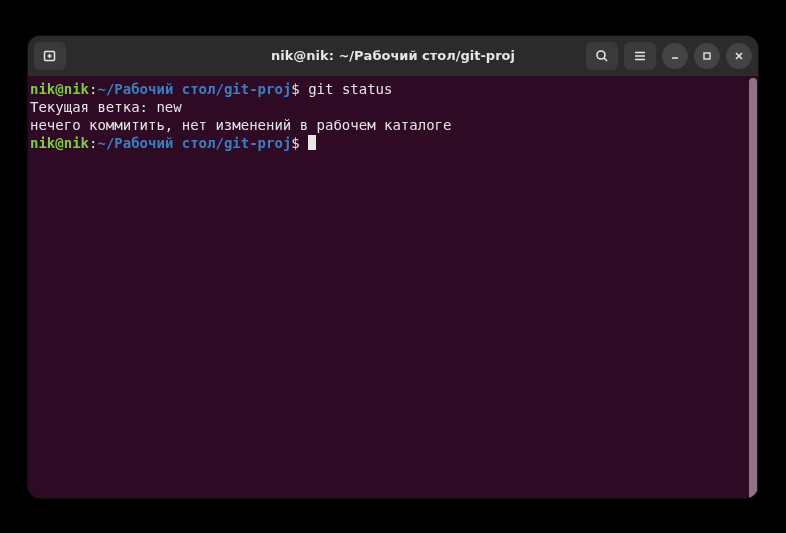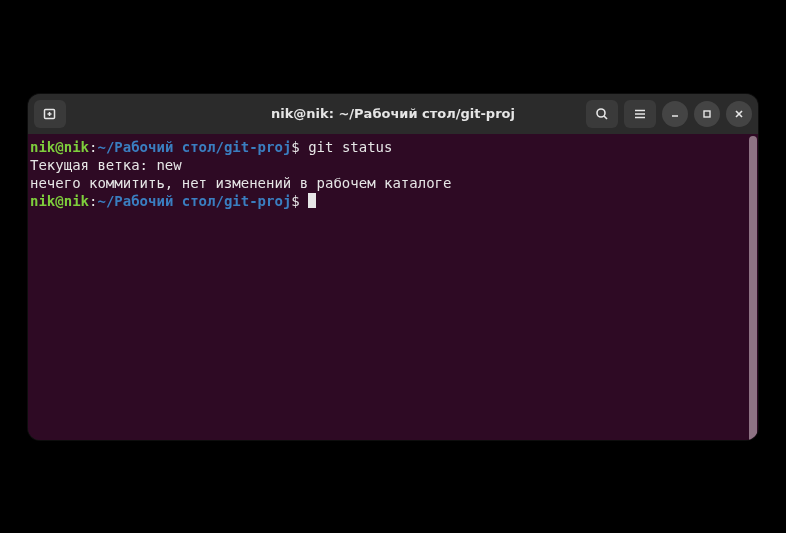--- a/index.html
+++ b/index.html
@@ -8,21 +8,21 @@
     width: 786px;
     height: 533px;
     font-family: "DejaVu Sans Mono", "Liberation Mono", monospace;
     overflow: hidden;
     display: flex;
     align-items: center;
     justify-content: center;
   }
   .window {
     width: 730px;
-    height: 346px;
+    height: 462px;
     background: #1e1e1e;
     border-radius: 12px;
     overflow: hidden;
     display: flex;
     flex-direction: column;
     box-shadow: 0 0 0 1px rgba(255,255,255,0.05);
   }
   .titlebar {
     height: 40px;
     background: #2b2b2b;

